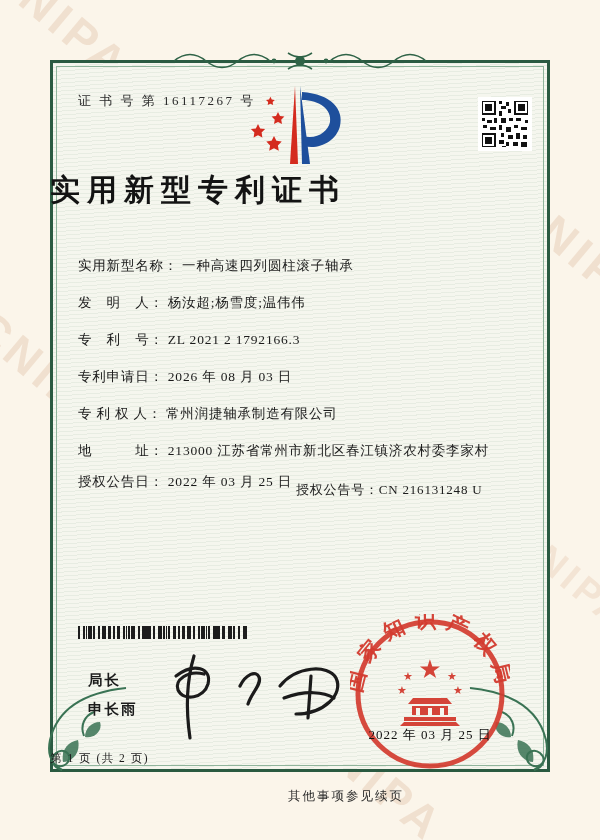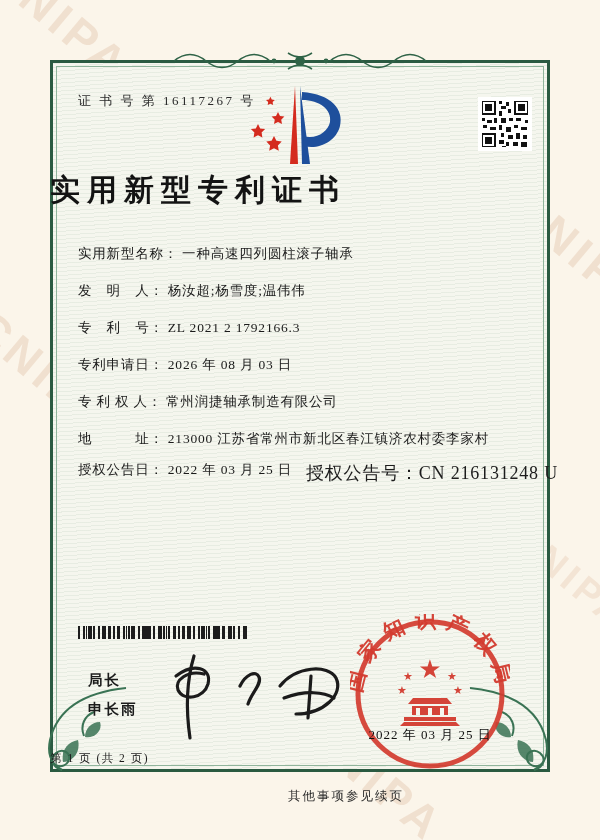--- a/index.html
+++ b/index.html
@@ -28,24 +28,24 @@
   .corner{position:absolute;z-index:2;}
   .corner.bl{left:36px;top:682px;}
   .corner.br{left:468px;top:682px;transform:scaleX(-1);}
   .cert-no{position:absolute;left:78px;top:92px;font-size:13px;letter-spacing:2.5px;color:#2b2b2b;z-index:3;}
   .logo{position:absolute;left:240px;top:84px;z-index:3;}
   .qr{position:absolute;left:478px;top:97px;width:54px;height:54px;background:#fff;padding:2px;box-sizing:border-box;z-index:3;}
   .title{
     position:absolute;left:50px;top:170px;width:494px;text-align:left;
     font-size:30px;font-weight:bold;letter-spacing:7px;color:#131313;z-index:3;
   }
-  .row{position:absolute;left:78px;font-size:13.5px;letter-spacing:0.8px;white-space:nowrap;z-index:3;}
+  .row{position:absolute;left:78px;font-size:13.5px;letter-spacing:0.8px;white-space:nowrap;z-index:3;margin-top:12px;}
   .row .lab{color:#1a1a1a;}
   .row .val{color:#1a1a1a;margin-left:4px;}
-  .row2{position:absolute;left:306px;font-size:18px;letter-spacing:0.8px;white-space:nowrap;z-index:3;}
+  .row2{position:absolute;left:296px;font-size:13px;letter-spacing:0.8px;white-space:nowrap;z-index:3;margin-top:20px;}
   .body-text{position:absolute;left:78px;top:484px;width:448px;z-index:3;}
   .body-text p{
     margin:0;font-size:13px;line-height:22.5px;text-indent:2em;
     text-align:justify;color:#262626;letter-spacing:0.5px;
   }
   .barcode{
     position:absolute;left:78px;top:626px;width:170px;height:13px;z-index:3;
     background:
       repeating-linear-gradient(90deg,#1d1d1d 0 2px,transparent 2px 5px),
       repeating-linear-gradient(90deg,#1d1d1d 0 1px,transparent 1px 8px),

